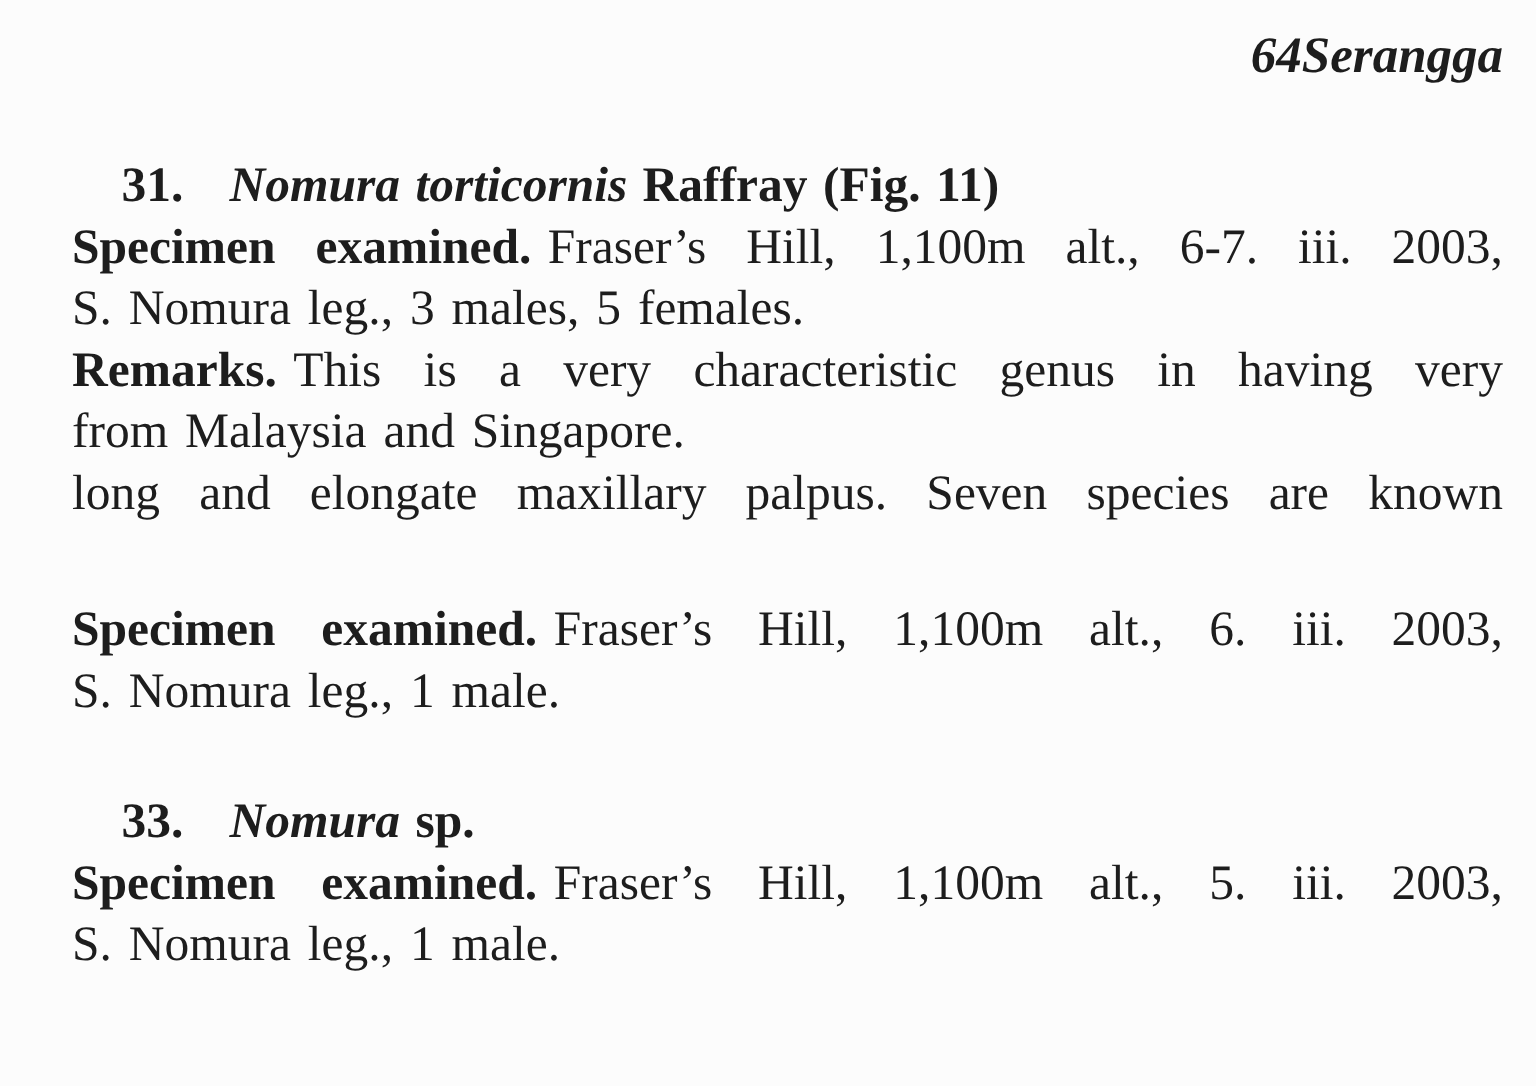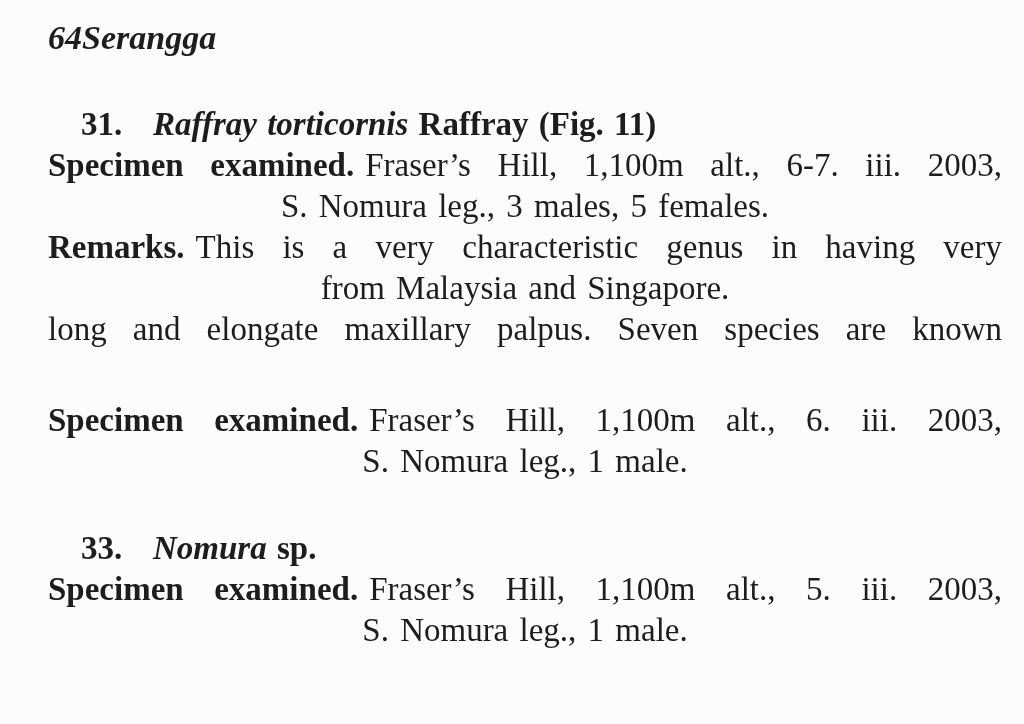--- a/index.html
+++ b/index.html
@@ -14,21 +14,21 @@
     box-sizing: border-box;
     width: 1024px;
     height: 724px;
     padding: 18px 22px 0 48px;
     font-family: "Liberation Serif", "DejaVu Serif", serif;
     color: #1d1d1d;
     font-size: 33px;
   }
   .page-header {
     display: flex;
-    justify-content: flex-start;
+    justify-content: flex-end;
     align-items: baseline;
     font-weight: bold;
     font-style: italic;
     font-size: 34px;
     line-height: 40px;
   }
   section.entry { margin-top: 46px; }
   section.entry:nth-of-type(2) { margin-top: 50px; }
 
   .entry-heading {
@@ -43,21 +43,21 @@
     width: 72px;
     font-style: normal;
     margin-left: 33px;
   }
   .entry-heading .sci { font-style: italic; }
   .entry-heading .auth { font-style: normal; margin-top: 16px; }
 
   .line {
     line-height: 41px;
     word-spacing: 3px;
-    text-align: center;
+    text-align: left;
     white-space: nowrap;
   }
   .line.just {
     white-space: normal;
     text-align: justify;
     text-align-last: justify;
   }
   .label {
     font-weight: bold;
     margin-right: 11px;
@@ -68,21 +68,21 @@
 
 <div class="page">
 
   <header class="page-header">
     <span>64</span>
     <span>Serangga</span>
   </header>
 
   <section class="entry">
     <h2 class="entry-heading">
-      <span class="num">31.</span><span class="sci">Raffray torticornis</span>
+      <span class="num">31.</span><span class="sci">Nomura torticornis</span>
       <span class="auth">Raffray (Fig. 11)</span>
     </h2>
     <div class="line just">
       <span class="label">Specimen examined.</span><span>Fraser’s Hill, 1,100m alt., 6-7. iii. 2003,</span>
     </div>
     <div class="line">S. Nomura leg., 3 males, 5 females.</div>
     <div class="line just">
       <span class="label">Remarks.</span><span>This is a very characteristic genus in having very</span>
     </div>
     <div class="line">from Malaysia and Singapore.</div>

